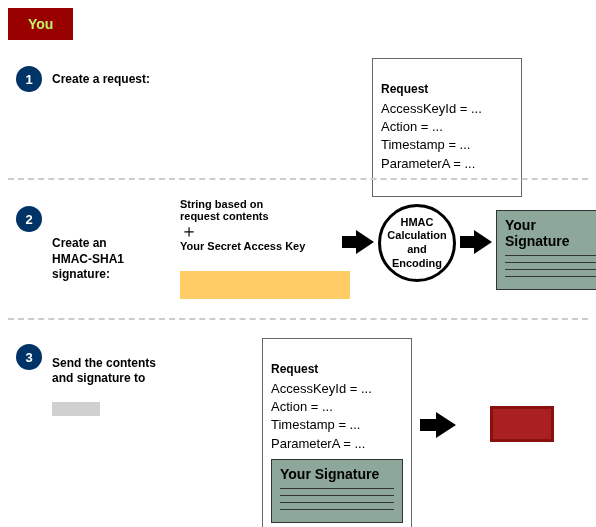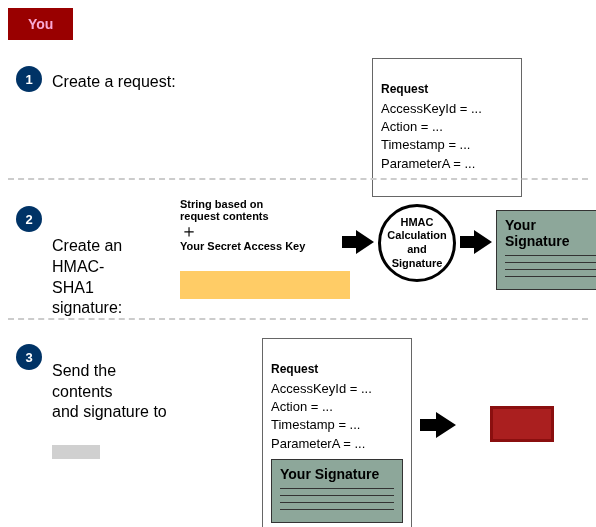--- a/index.html
+++ b/index.html
@@ -12,40 +12,40 @@
     background: #fff;
     width: 596px;
     height: 527px;
     position: relative;
   }
   .you-badge {
     position: absolute;
     top: 8px;
     left: 8px;
     background: #990000;
-    color: #f9a8d4;
+    color: #bef264;
     font-weight: bold;
     padding: 8px 20px;
     font-size: 14px;
   }
   .step-circle {
     width: 26px;
     height: 26px;
     border-radius: 50%;
     background: #003366;
     color: #fff;
     display: flex;
     align-items: center;
     justify-content: center;
     font-weight: bold;
     font-size: 13px;
   }
   .step-label {
-    font-weight: normal;
-    font-size: 16px;
+    font-weight: bold;
+    font-size: 12px;
     line-height: 1.3;
   }
   .divider {
     position: absolute;
     left: 8px;
     right: 8px;
     border-top: 2px dashed #ccc;
     height: 0;
   }
   .request-box {
@@ -140,21 +140,21 @@
 
 <div class="arrow" style="position:absolute; top:228px; left:342px;">
   <svg width="32" height="28">
       <polygon points="0,8 14,8 14,2 32,14 14,26 14,20 0,20" fill="#000"></polygon>
     </svg>
 </div>
 
 <div style="position:absolute; top:204px; left:378px; white-space:pre-line;" class="hmac-circle">HMAC
 Calculation
 and
-Signature</div>
+Encoding</div>
 
 <div class="arrow" style="position:absolute; top:228px; left:460px;">
   <svg width="32" height="28">
       <polygon points="0,8 14,8 14,2 32,14 14,26 14,20 0,20" fill="#000"></polygon>
     </svg>
 </div>
 
 <div style="position:absolute; top:210px; left:496px;" class="sig-box">
   <div class="title">Your Signature</div>
   <div class="line"></div>

